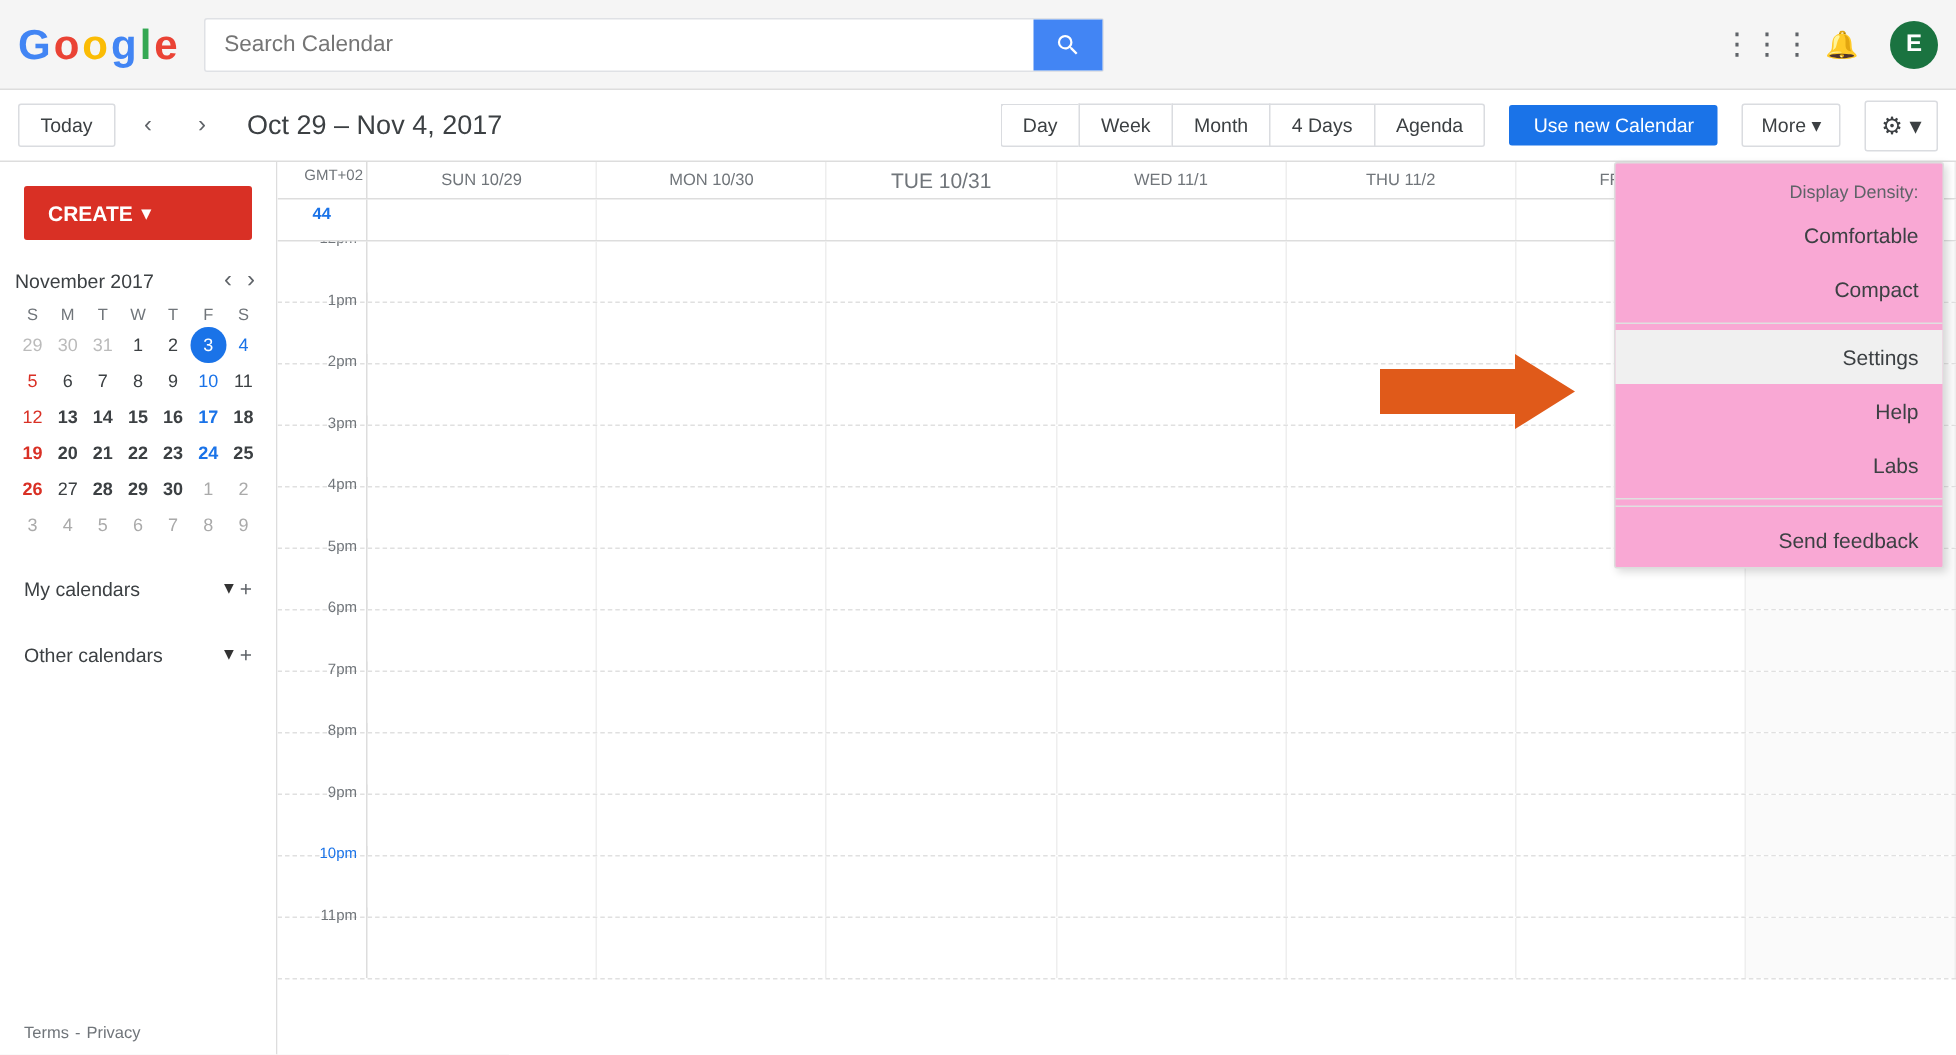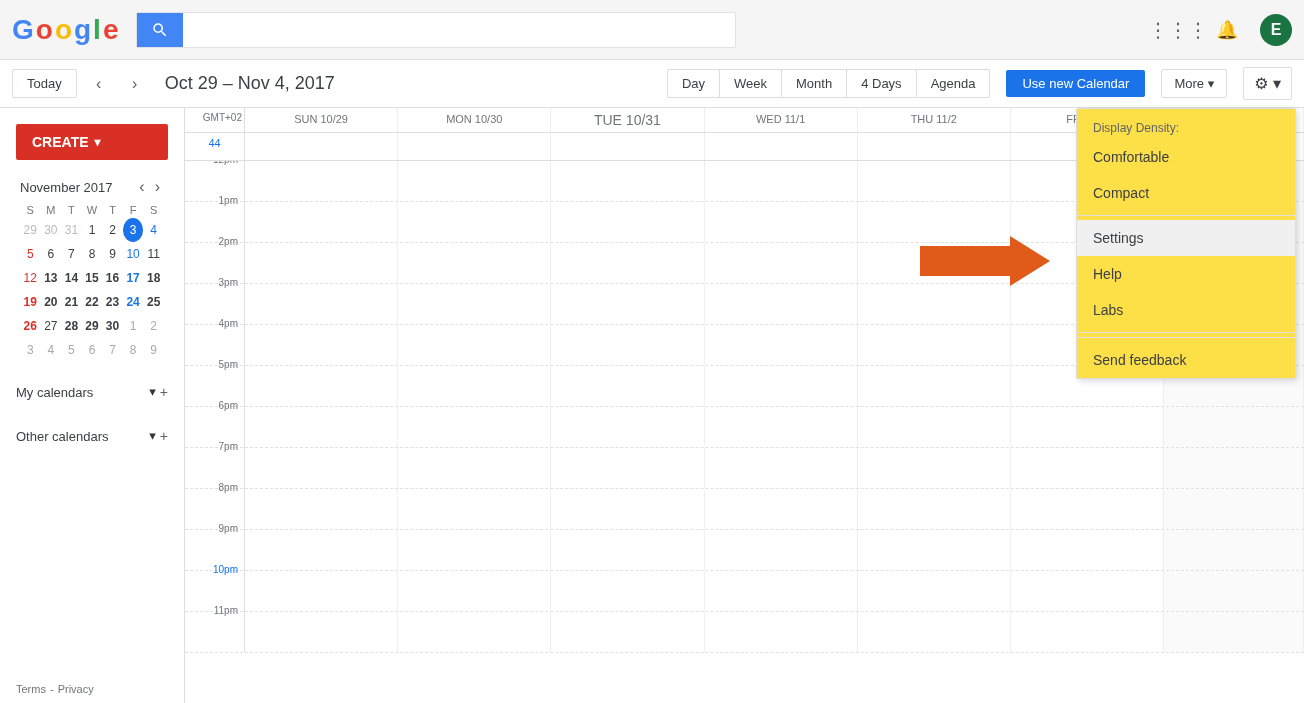--- a/index.html
+++ b/index.html
@@ -83,21 +83,21 @@
     
     #sidebar {
       width: 185px; min-width: 185px; background: #fff; border-right: 1px solid #ddd;
       padding: 8px 0; overflow-y: auto; display: flex; flex-direction: column;
     }
     #create-btn {
       margin: 8px 16px 16px 16px; background: #d93025; color: white;
       border: none; border-radius: 2px; padding: 10px 16px; cursor: pointer;
       font-size: 14px; font-weight: bold; display: flex; align-items: center; gap: 6px;
     }
-    .mini-cal { padding: 0 20px; }
+    .mini-cal { padding: 0 10px; }
     .mini-cal-header {
       display: flex; align-items: center; justify-content: space-between;
       margin-bottom: 4px;
     }
     .mini-cal-title { font-size: 13px; color: #3c4043; font-weight: 500; cursor: pointer; }
     .mini-cal-nav { font-size: 16px; color: #5f6368; cursor: pointer; padding: 2px 4px; }
     .mini-cal-grid { width: 100%; border-collapse: collapse; }
     .mini-cal-grid th {
       font-size: 11px; color: #70757a; text-align: center; padding: 2px; font-weight: normal;
     }
@@ -127,39 +127,39 @@
     .day-col-header {
       flex: 1; text-align: center; padding: 4px 0; font-size: 12px; color: #70757a;
       border-right: 1px solid #eee;
     }
 
     #allday-row { display: flex; border-bottom: 1px solid #ddd; min-height: 28px; }
     .allday-cell { flex: 1; border-right: 1px solid #eee; }
     .week-num-cell {
       width: 60px; min-width: 60px; text-align: center; font-size: 11px;
       color: #1a73e8; padding: 4px 0; border-right: 1px solid #ddd;
-      display: flex; align-items: flex-start; justify-content: center;
+      display: flex; align-items: flex-start; justify-content: center; font-weight: bold;
     }
 
     #time-grid { flex: 1; overflow-y: auto; display: flex; flex-direction: column; }
     .time-row { display: flex; min-height: 40px; border-bottom: 1px dashed #e0e0e0; }
     .time-label {
       width: 60px; min-width: 60px; font-size: 10px; color: #70757a;
       text-align: right; padding: 0 6px 0 0; margin-top: -7px; border-right: 1px solid #ddd;
     }
     .time-cell {
       flex: 1; border-right: 1px solid #eee; min-height: 40px;
     }
     .time-cell.weekend { background: #fafafa; }
 
     
     #gear-dropdown {
       position: absolute; top: 108px; right: 8px; width: 220px;
-      background: #fde047; border: 1px solid #ddd; box-shadow: 2px 2px 6px rgba(0,0,0,0.15);
-      z-index: 1000; border-radius: 2px;
+      background: #f9a8d4; border: 1px solid #ddd; box-shadow: 2px 2px 6px rgba(0,0,0,0.15);
+      z-index: 1000; border-radius: 2px; text-align: right;
     }
     .dropdown-section-title {
       padding: 12px 16px 4px 16px; font-size: 12px; color: #5f6368; font-weight: 500;
     }
     .dropdown-item {
       padding: 10px 16px; font-size: 14px; color: #3c4043; cursor: pointer;
     }
     .dropdown-item.highlighted { background: #f0f0f0; }
     .dropdown-divider { border: none; border-top: 1px solid #e0e0e0; margin: 4px 0; }
 
@@ -188,20 +188,21 @@
 <div id="topbar">
   <div id="logo">
     <span class="logo-g logo-blue">G</span>
       <span class="logo-g logo-red">o</span>
       <span class="logo-g logo-yellow">o</span>
       <span class="logo-g logo-blue">g</span>
       <span class="logo-g logo-green">l</span>
       <span class="logo-g logo-red">e</span>
   </div>
   <div id="search-bar">
+    <input type="text" placeholder="Search Calendar" style="">
     <button id="search-btn">
       <svg viewBox="0 0 24 24">
         <path d="M15.5 14h-.79l-.28-.27A6.471 6.471 0 0 0 16 9.5 6.5 6.5 0 1 0 9.5 16c1.61 0 3.09-.59 4.23-1.57l.27.28v.79l5 4.99L20.49 19l-4.99-5zm-6 0C7.01 14 5 11.99 5 9.5S7.01 5 9.5 5 14 7.01 14 9.5 11.99 14 9.5 14z"></path>
       </svg>
     </button>
   </div>
   <div class="top-icons">
     <button class="icon-btn">
       <span style="font-size:20px; color:#5f6368;">⋮⋮⋮</span>
     </button>

